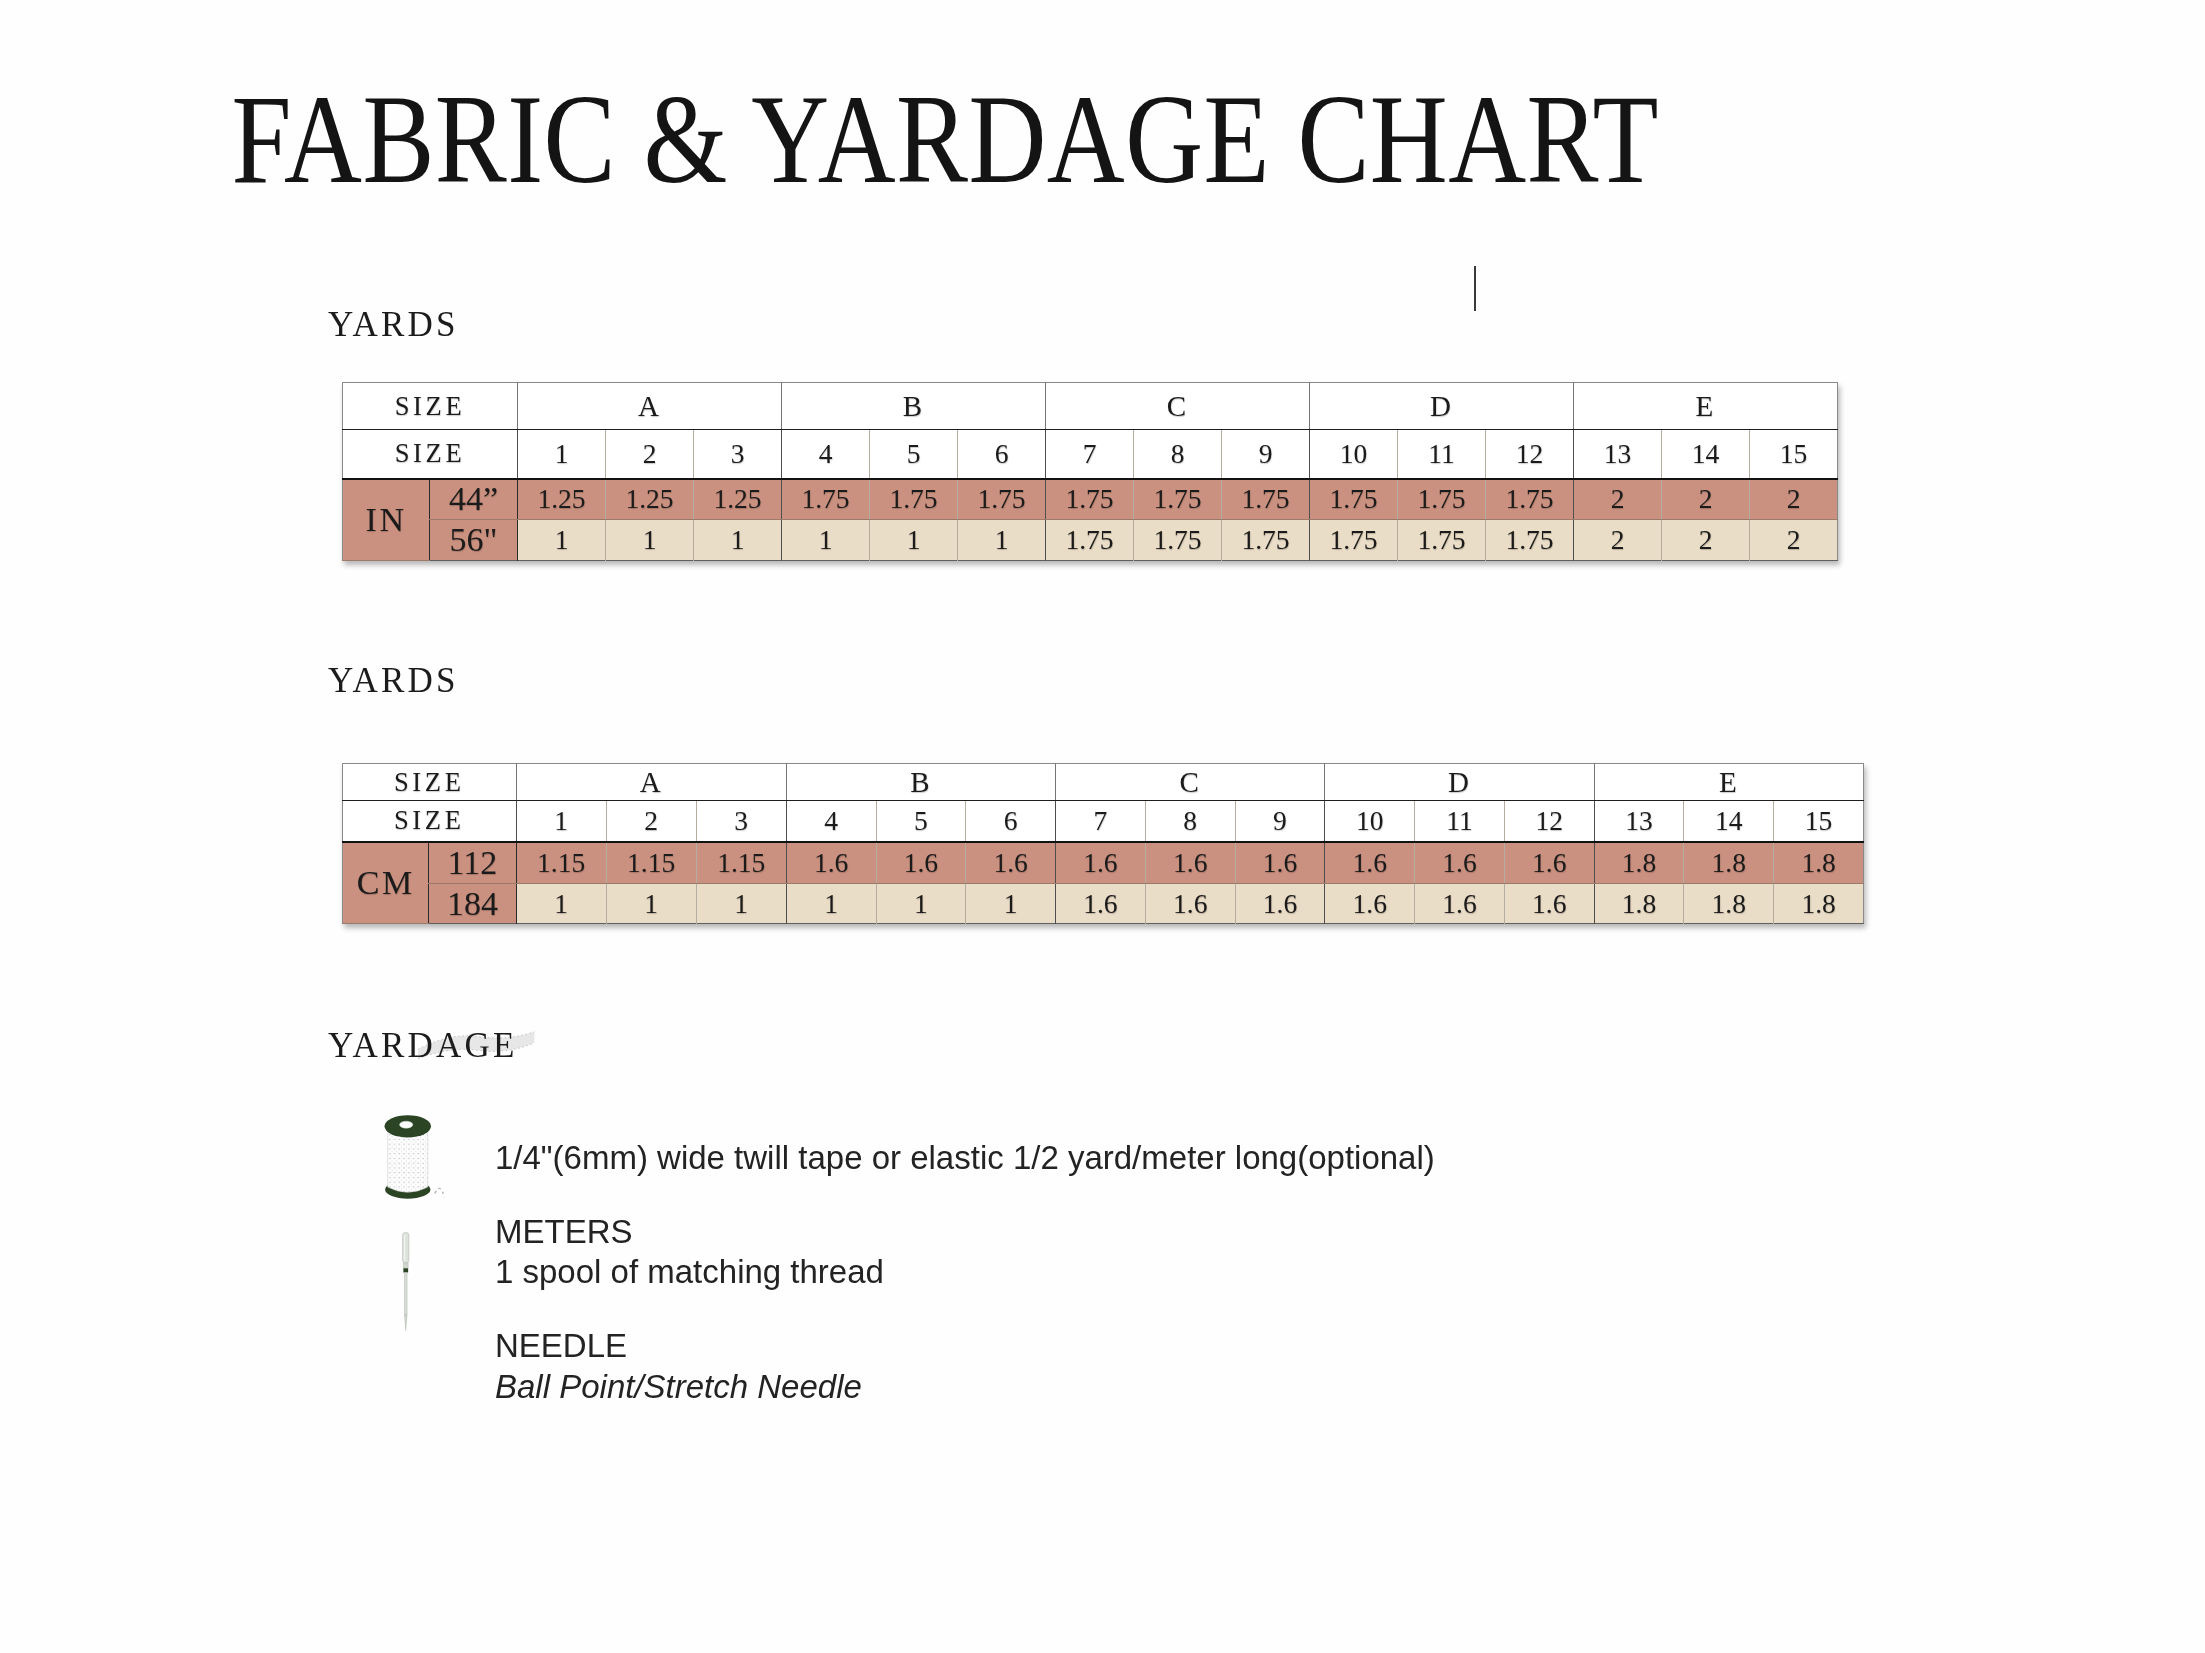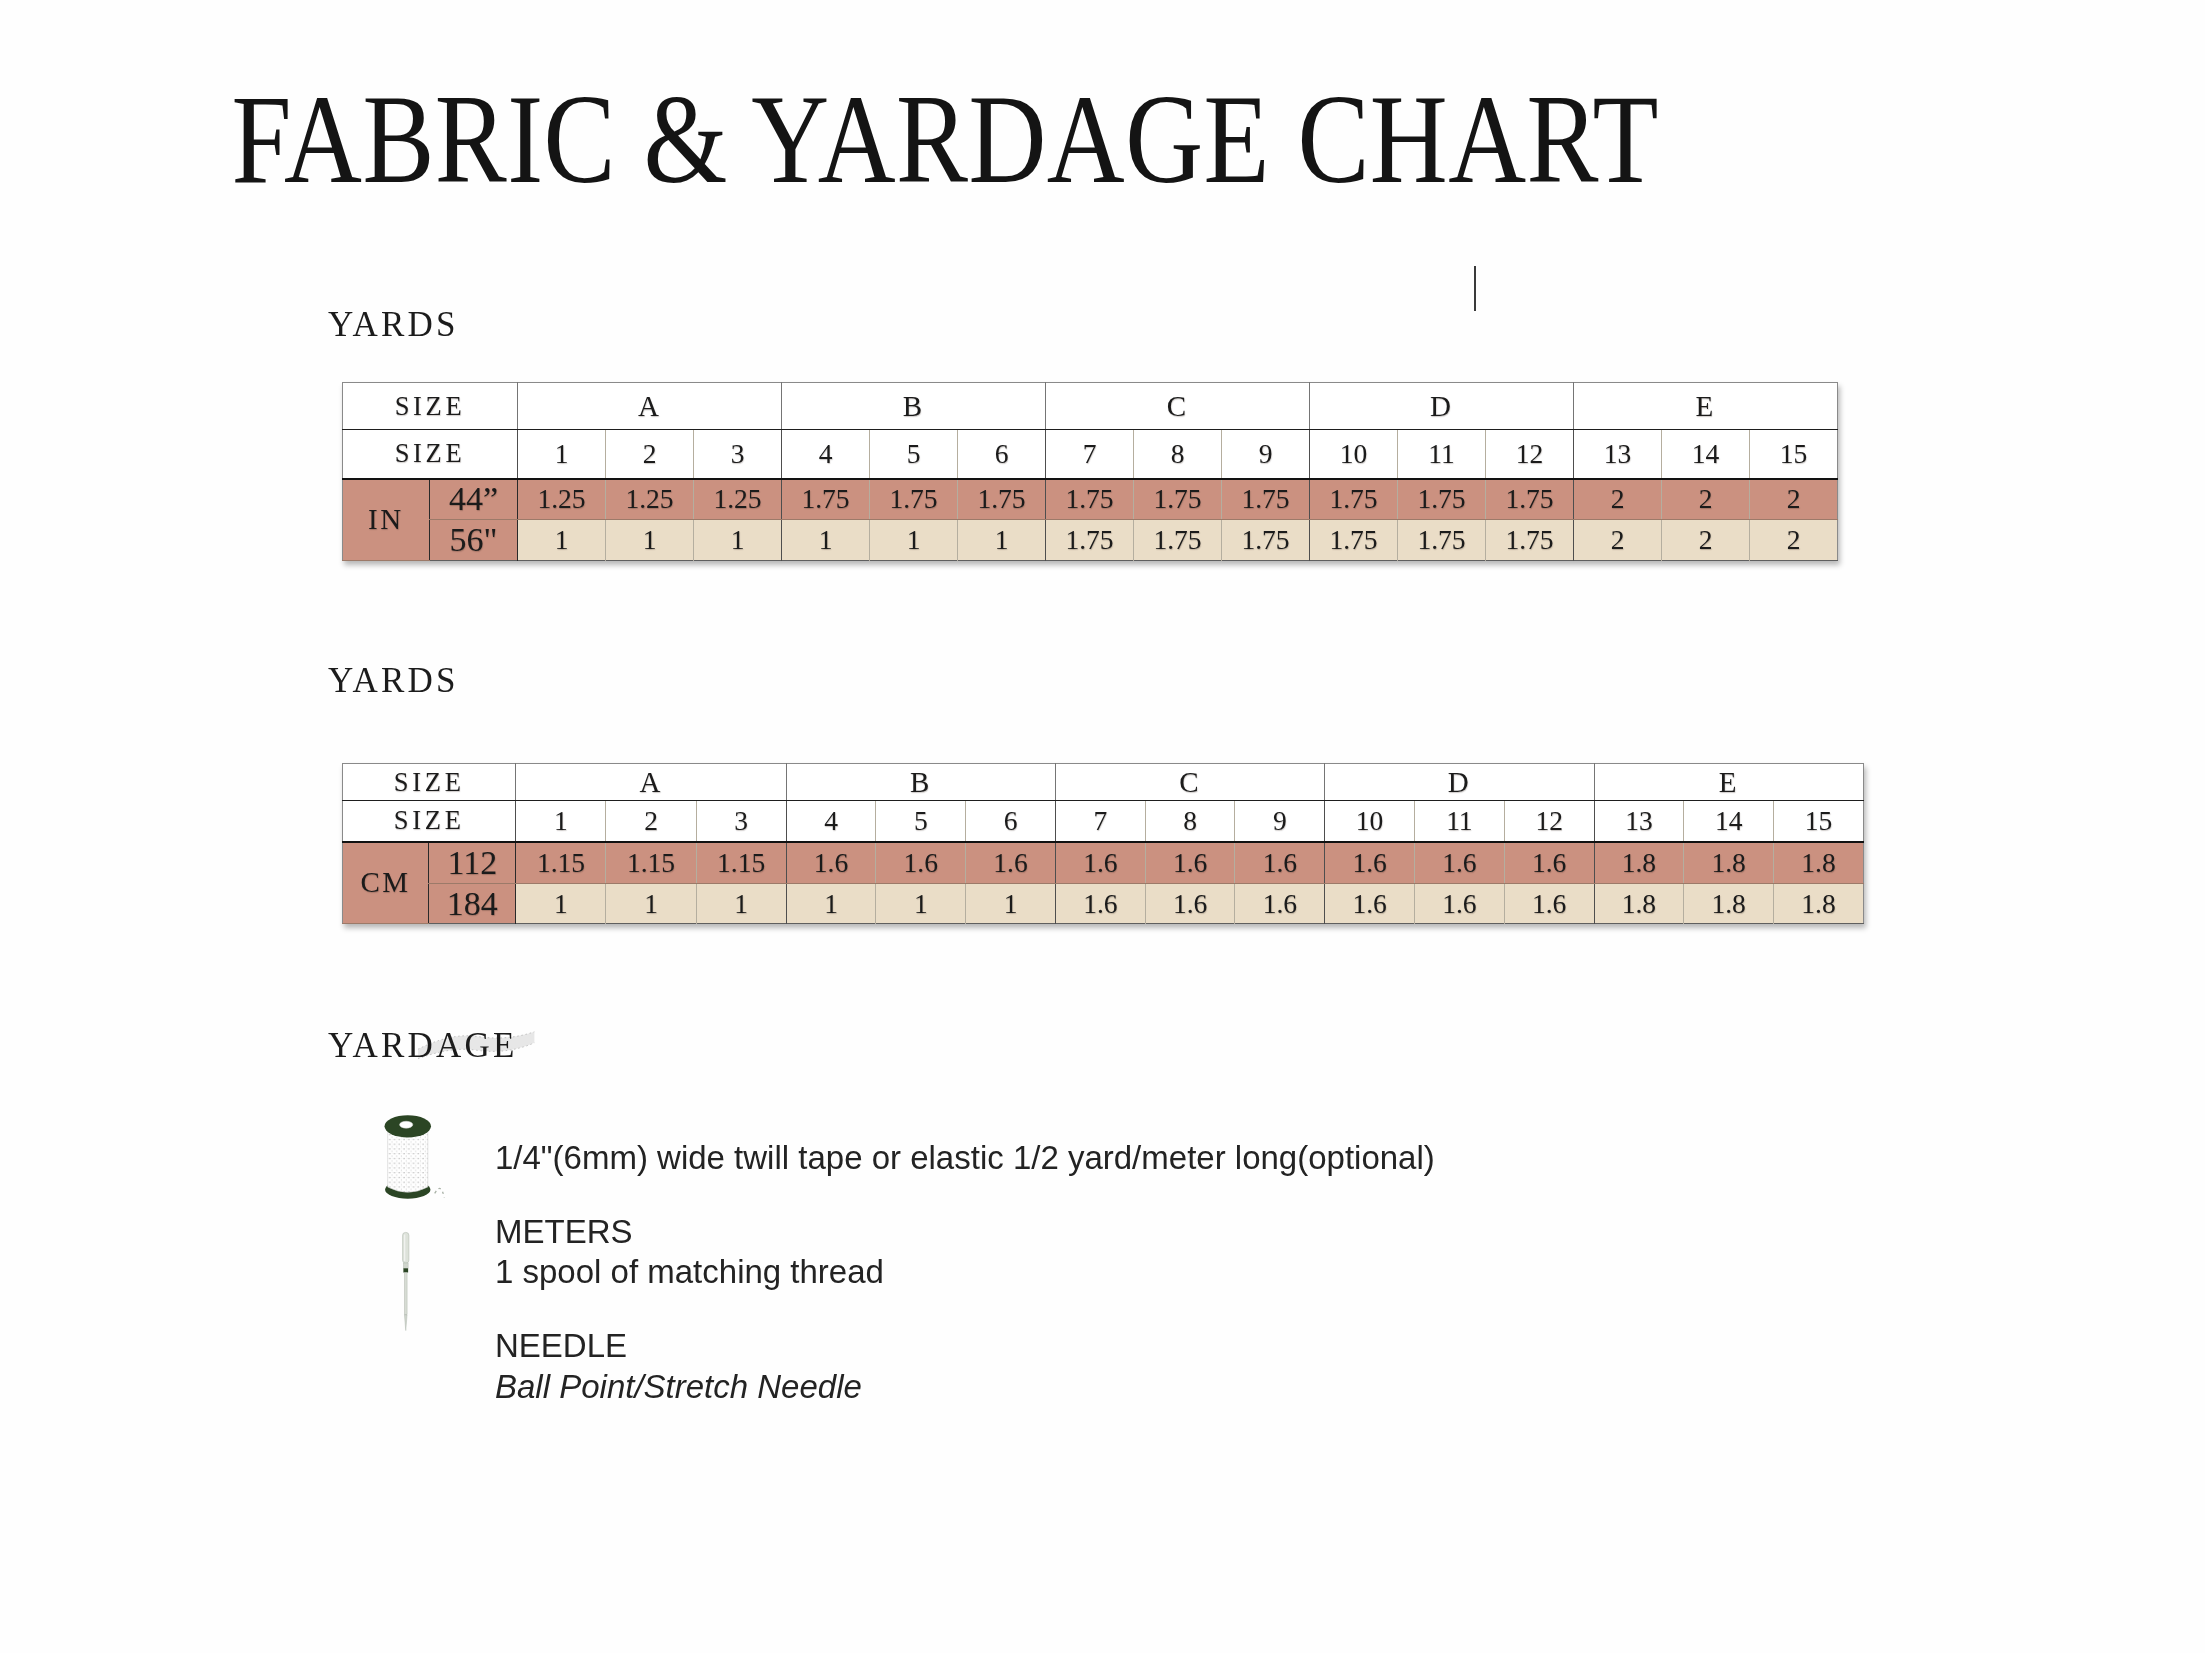--- a/index.html
+++ b/index.html
@@ -30,21 +30,21 @@
   .chart th,.chart td{padding:0;margin:0;text-align:center;vertical-align:middle;
               font-weight:normal;color:#1b1b1b;border-left:0.5px solid #b5ae9f;
               text-shadow:0.5px 1.1px 1.1px rgba(45,28,20,.25);overflow:hidden;}
   .chart tr>*:first-child{border-left:none;}
   .chart .r1 th{border-left:0.5px solid #757575;border-bottom:1.6px solid #1e1e1e;
               font-size:29px;letter-spacing:2.1px;}
   .chart .r1 th.size-h{font-size:26.5px;letter-spacing:3.7px;border-left:none;}
   .chart .r2 th{border-bottom:2.1px solid #121212;font-size:27.5px;}
   .chart .r2 th.size-h2{font-size:26.5px;letter-spacing:3.7px;border-left:none;}
   .chart .gb{border-left:1.1px solid #4e4e4e;}
-  .chart td.unit{background:#cb9180;font-size:29px;letter-spacing:2.6px;}
+  .chart td.unit{background:#cb9180;font-size:34px;letter-spacing:2.6px;}
   .chart td.lab{background:#cb9180;font-size:34px;border-left:1.1px solid #2a2a2a;}
   .chart .r3 td{border-bottom:0.5px solid #9c7a69;}
   .chart td.v{font-size:27.5px;}
   .chart td.v.dl{border-left:1.1px solid #2a2a2a;}
   .chart .r3 td.v{background:#cb9180;}
   .chart .r4 td.v{background:#eaddc7;}
 
   
   .ribbon{position:absolute;left:417px;top:1027px;z-index:1;}
   .notion-text{position:absolute;left:495px;line-height:1;

